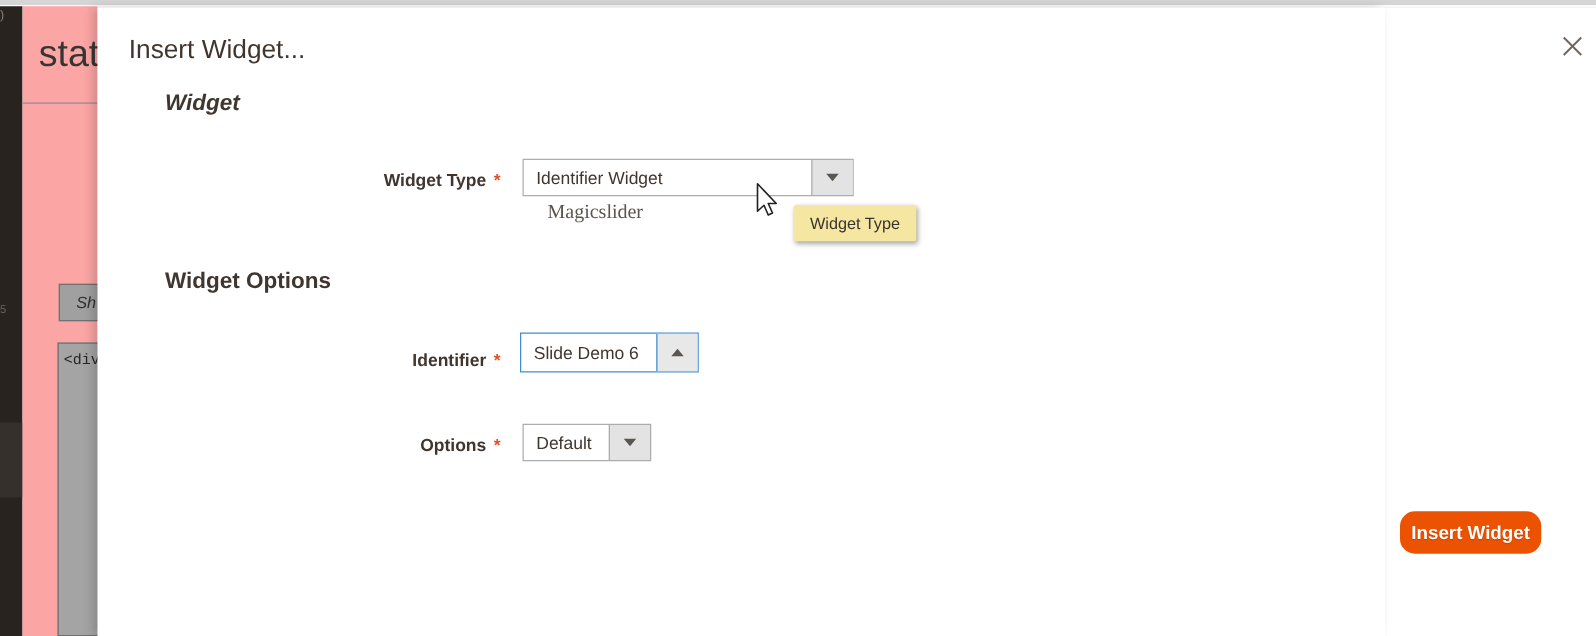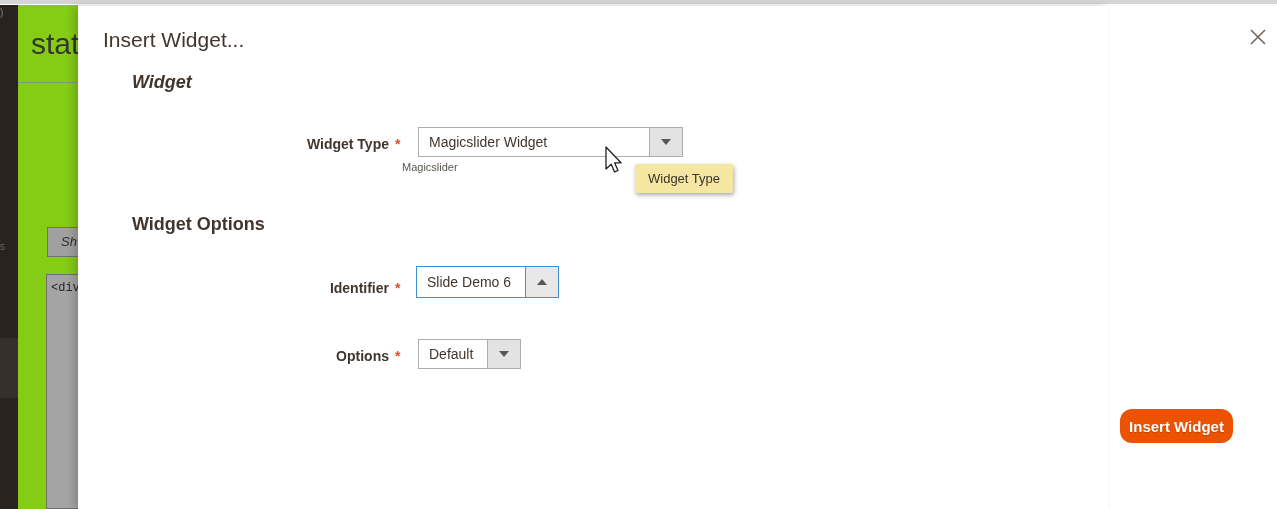--- a/index.html
+++ b/index.html
@@ -9,21 +9,21 @@
     font-family:"Liberation Sans","DejaVu Sans",sans-serif;
     -webkit-font-smoothing:antialiased;
   }
   
   .top-strip{position:absolute;left:0;top:0;width:1277px;height:4px;background:#d5d5d5;border-bottom:2px solid #fbfbfb;}
   .sidebar{position:absolute;left:0;top:5px;width:18px;height:504px;background:#29231f;}
   .sidebar-highlight{position:absolute;left:0;top:333px;width:18px;height:60px;background:#35302c;}
   .sidebar-frag{position:absolute;left:0;color:#8a8179;font-size:10px;line-height:10px;}
   .sidebar-frag.f2{top:237px;color:#6b635c;font-size:9px;}
   .sidebar-frag.f1{top:3px;}
-  .page-bg{position:absolute;left:18px;top:5px;width:60px;height:504px;background:#84cc16;}
+  .page-bg{position:absolute;left:18px;top:5px;width:60px;height:504px;background:#fca5a5;}
   .page-heading{position:absolute;left:13px;top:22px;font-size:30px;color:#373533;white-space:nowrap;}
   .page-divider{position:absolute;left:0;top:77px;width:60px;height:1px;background:#8e8e8e;}
   .show-hide-btn{position:absolute;left:29px;top:222px;width:40px;height:28px;background:#a0a0a0;border:1px solid #717171;font-size:13px;color:#2f2f2f;line-height:28px;padding-left:13px;white-space:nowrap;overflow:hidden;font-style:italic;}
   .code-area{position:absolute;left:28px;top:269px;width:44px;height:235px;background:#a4a4a4;border:1px solid #6f6f6f;padding:6px 0 0 4px;box-sizing:border-box;font-family:"Liberation Mono","DejaVu Sans Mono",monospace;font-size:12px;color:#262626;white-space:nowrap;overflow:hidden;}
   
   .modal{position:absolute;left:78px;top:6px;width:1030px;height:503px;background:#ffffff;box-shadow:-4px 0 8px rgba(0,0,0,0.18);}
   .modal-title{position:absolute;left:25px;top:19px;font-size:21px;color:#41362f;line-height:1.4;}
   .close-btn{position:absolute;left:1168px;top:20px;width:24px;height:24px;background:none;border:none;padding:0;cursor:pointer;}
   .section-heading{position:absolute;left:54px;font-size:18px;font-weight:bold;color:#41362f;}
   .sh1{top:66px;font-style:italic;}
@@ -33,21 +33,21 @@
   .sel{position:absolute;background:#fff;border:1px solid #adadad;box-sizing:border-box;}
   .sel-text{position:absolute;left:10px;top:0;bottom:0;display:flex;align-items:center;font-size:14px;color:#41362f;white-space:nowrap;}
   .sel-btn{position:absolute;right:0;top:0;bottom:0;width:32px;background:#e3e3e3;border-left:1px solid #adadad;display:flex;align-items:center;justify-content:center;}
   .sel.focused{border:1px solid #3e8ed0;}
   .sel.focused .sel-btn{background:#e8e8e8;border-left:1px solid #3e8ed0;}
   .tri-down{width:0;height:0;border-left:5px solid transparent;border-right:5px solid transparent;border-top:6px solid #5a5651;}
   .tri-up{width:0;height:0;border-left:5px solid transparent;border-right:5px solid transparent;border-bottom:6px solid #5a5651;}
   .sel1{left:340px;top:121px;width:265px;height:30px;}
   .sel2{left:338px;top:260px;width:143px;height:32px;}
   .sel3{left:340px;top:333px;width:103px;height:30px;}
-  .field-note{position:absolute;left:324px;top:155px;font-size:11px;color:#5b554f;}
+  .field-note{position:absolute;left:360px;top:155px;font-size:16px;color:#5b554f;font-family:Liberation Serif, serif;}
   .lbl1{top:130px;} .lbl2{top:274px;} .lbl3{top:342px;}
   .tooltip{position:absolute;left:557px;top:158px;background:#f5e6a1;border-radius:2px;padding:7px 13px;font-size:13px;color:#39332d;box-shadow:1px 2px 4px rgba(0,0,0,0.35);white-space:nowrap;}
   .cursor{position:absolute;left:525px;top:140px;width:20px;height:28px;pointer-events:none;}
   .insert-btn{position:absolute;left:1042px;top:403px;width:113px;height:34px;background:#eb5202;border:none;border-radius:12px;color:#ffffff;font-size:15px;font-weight:bold;font-family:inherit;cursor:pointer;text-shadow:0 1px 1px rgba(0,0,0,0.2);}
 </style>
 </head>
 <body>
 
 <div class="top-strip"></div>
 
@@ -73,21 +73,21 @@
       <line x1="3" y1="3" x2="17" y2="17" stroke="#72655c" stroke-width="1.6"></line>
       <line x1="17" y1="3" x2="3" y2="17" stroke="#72655c" stroke-width="1.6"></line>
     </svg>
   </button>
 
   <div class="section-heading sh1">Widget</div>
 
   <div class="flabel lbl1">Widget Type</div>
   <div class="req lbl1">*</div>
   <div class="sel sel1">
-    <span class="sel-text">Magicslider Widget</span>
+    <span class="sel-text">Identifier Widget</span>
     <span class="sel-btn">
       <span class="tri-down"></span>
     </span>
   </div>
   <div class="field-note">Magicslider</div>
 
   <svg class="cursor" viewBox="0 0 20 28">
     <path d="M3 1 L3 23 L8.2 18.2 L11.6 26 L15 24.4 L11.6 16.8 L18 16.8 Z" fill="#ffffff" stroke="#222222" stroke-width="1.3" stroke-linejoin="round"></path>
   </svg>
 

